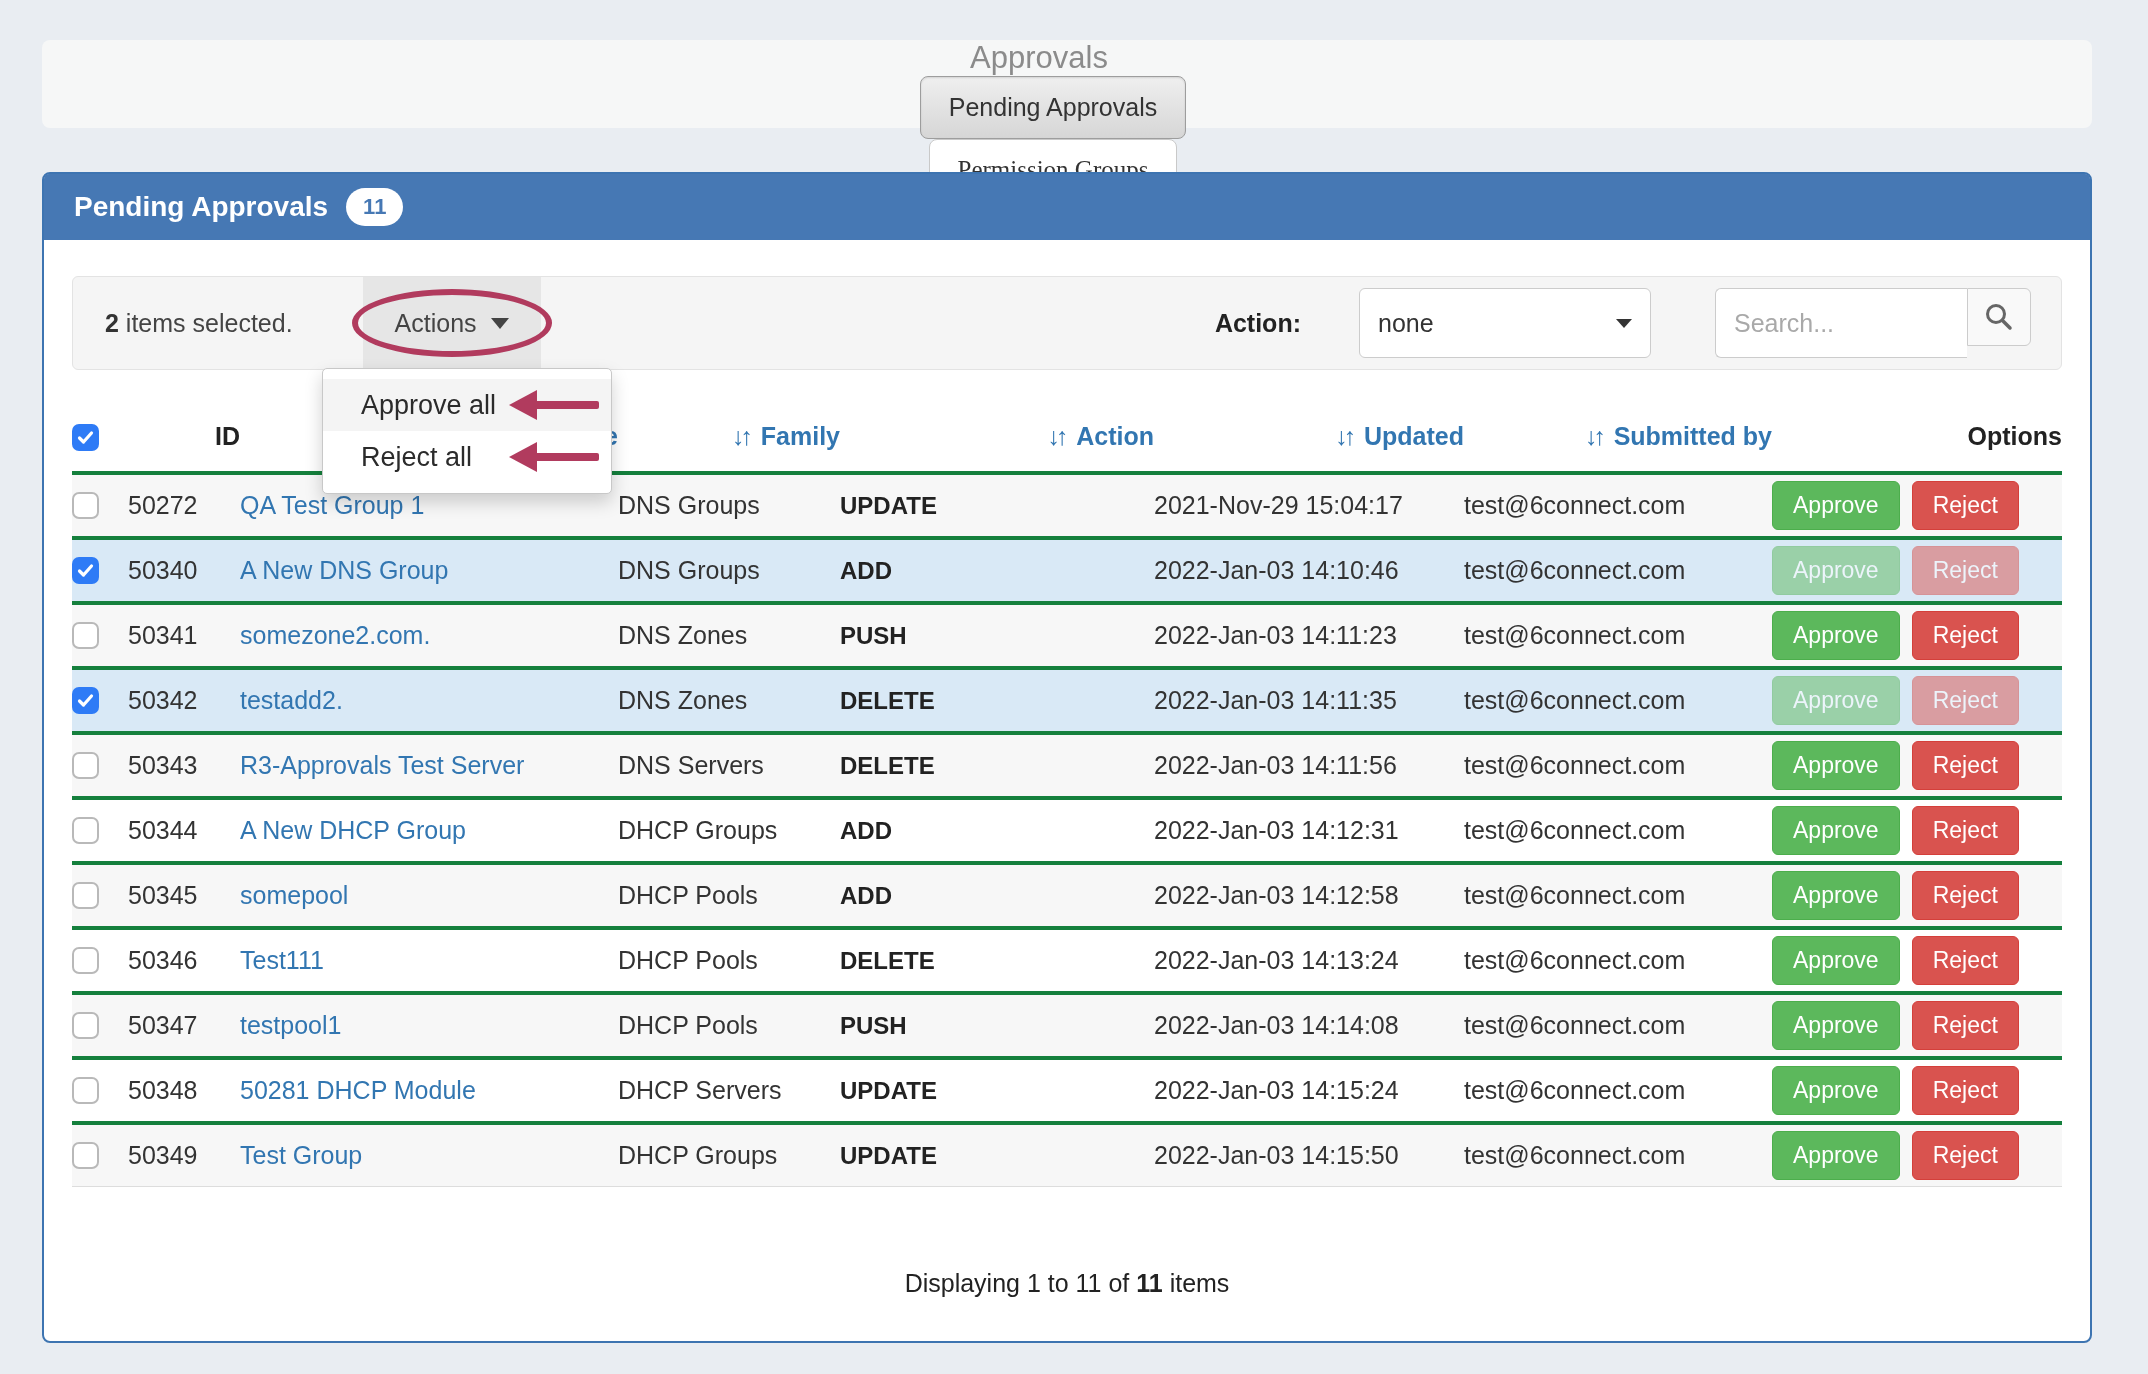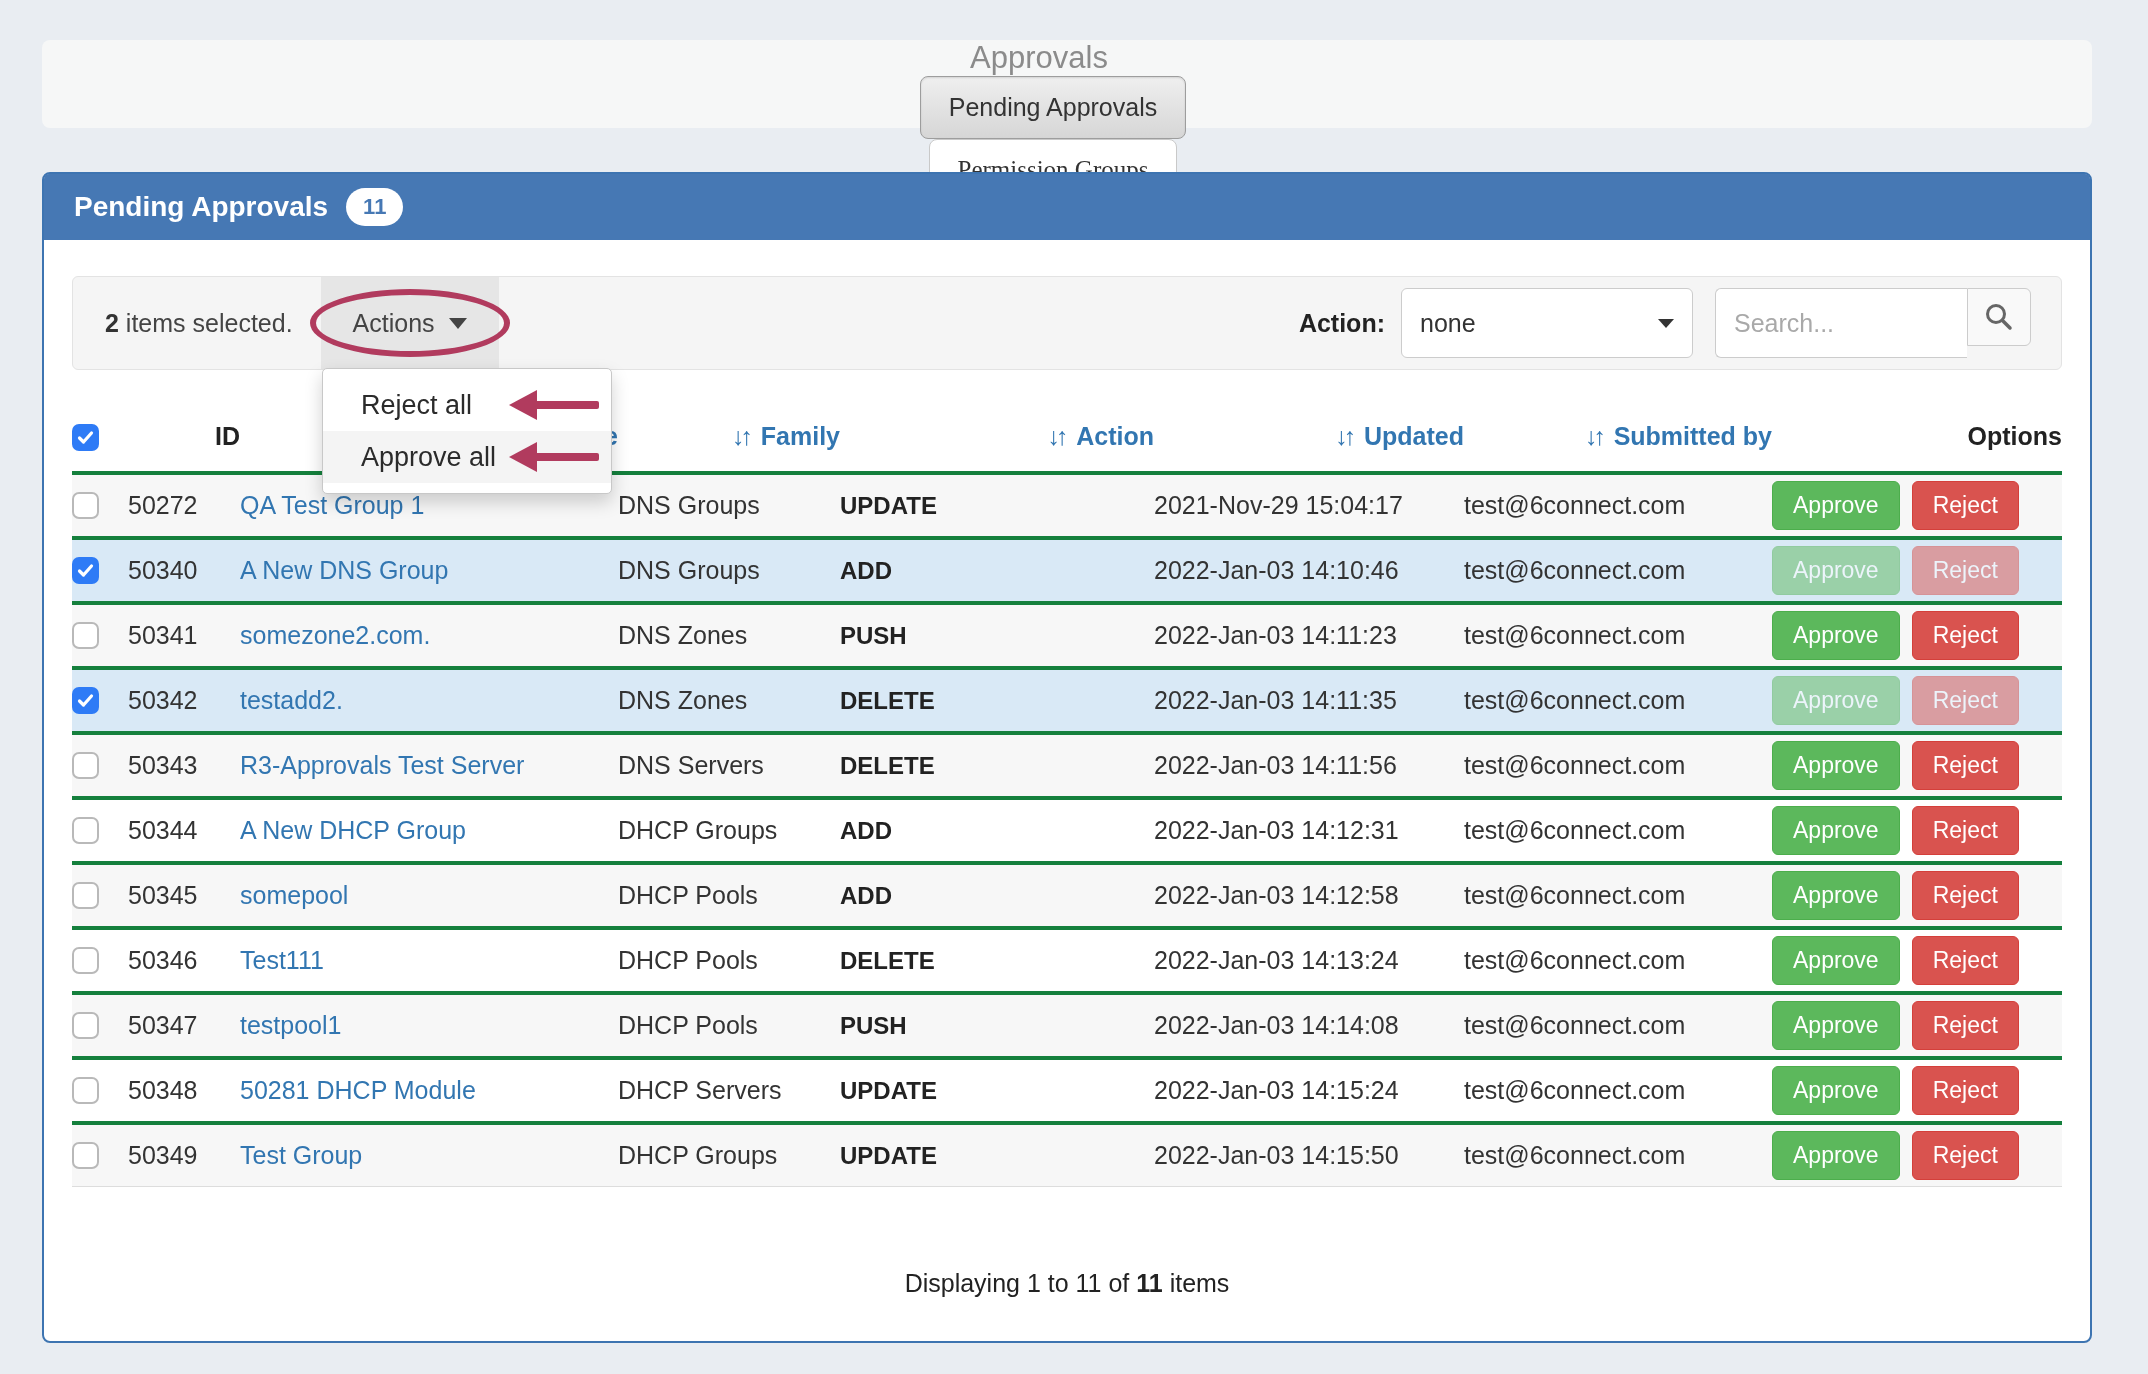--- a/index.html
+++ b/index.html
@@ -23,21 +23,21 @@
          box-sizing:border-box;}
   .panel-header{height:66px;background:#4678b4;border-radius:5px 5px 0 0;
                 display:flex;align-items:center;padding:0 30px;}
   .panel-title{font-size:28px;font-weight:bold;color:#fff;}
   .panel-badge{margin-left:18px;background:#fff;color:#4678b4;font-size:22px;
                font-weight:bold;padding:6px 17px;border-radius:24px;}
 
   
   .toolbar{margin:36px 28px 0;height:94px;background:#f5f5f5;
            border:1px solid #e3e3e3;border-radius:6px;display:flex;
-           align-items:center;box-sizing:border-box;}
+           align-items:center;box-sizing:border-box;gap:42px;}
   .selected-info{font-size:25px;color:#444;margin-left:32px;white-space:nowrap;}
   .selected-info b{color:#333;}
   .actions-button{position:relative;align-self:stretch;display:flex;align-items:center;
                   gap:14px;padding:0 32px;margin-left:28px;background:#e6e6e6;
                   font-size:25px;color:#444;cursor:pointer;}
   .caret-down{width:0;height:0;border-left:9px solid transparent;
               border-right:9px solid transparent;border-top:11px solid #444;}
   .annotation-ellipse{position:absolute;left:50%;top:50%;transform:translate(-50%,-50%);
                       width:calc(100% + 22px);height:68px;border:6px solid #b13b5e;
                       border-radius:50%;box-sizing:border-box;pointer-events:none;z-index:40;}
@@ -317,29 +317,29 @@
       </table>
 
       <div class="table-footer">
         <span>Displaying 1 to 11 of </span><b>11</b><span> items</span>
       </div>
     </div>
   </div>
 
   <div class="actions-menu">
 
-  <div class="menu-item">
+  <div class="menu-item hovered">
+        <span>Approve all</span>
+        <span class="annotation-arrow">
+          <span class="arrow-head"></span>
+          <span class="arrow-tail"></span>
+        </span>
+      </div>
+      <div class="menu-item">
         <span>Reject all</span>
         <span class="annotation-arrow">
           <span class="arrow-head"></span>
           <span class="arrow-tail"></span>
         </span>
       </div>
-      <div class="menu-item hovered">
-        <span>Approve all</span>
-        <span class="annotation-arrow">
-          <span class="arrow-head"></span>
-          <span class="arrow-tail"></span>
-        </span>
-      </div>
     </div>
 
 </div>
 
 </body></html>

